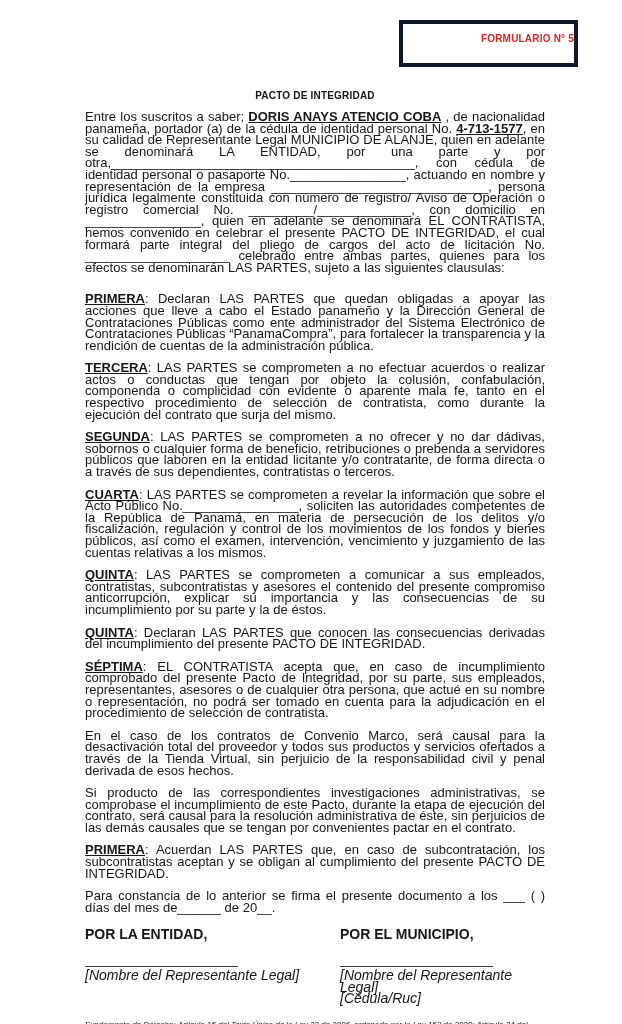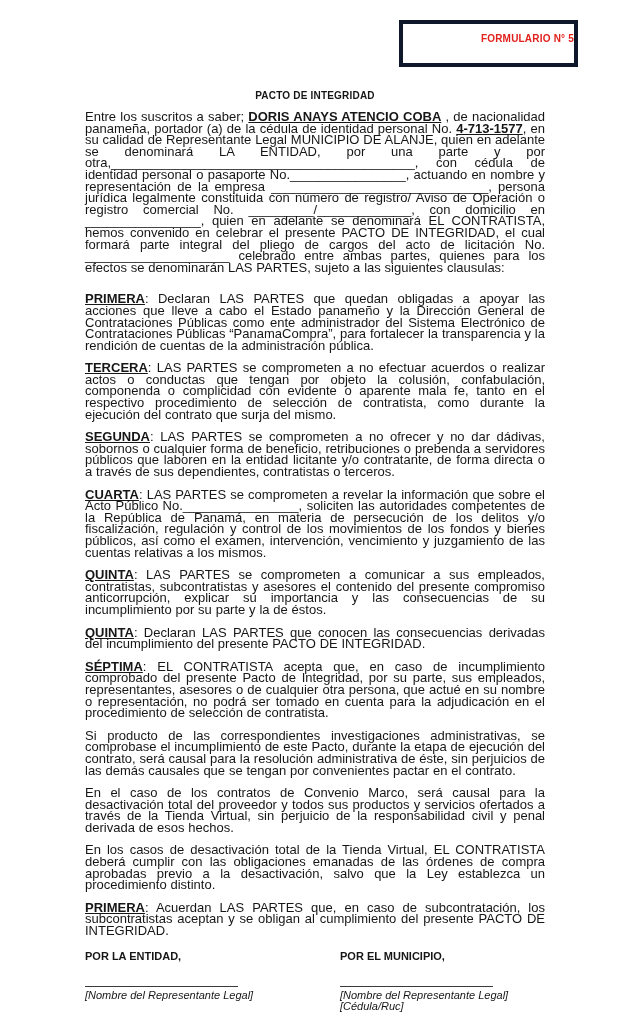--- a/index.html
+++ b/index.html
@@ -56,21 +56,21 @@
   }
   .paragraphs p.space-after {
     margin-bottom: 20px;
   }
   .b { font-weight: bold; }
   .u { text-decoration: underline; }
   .signatures {
     display: grid;
     grid-template-columns: 255px 205px;
     margin-top: 13px;
-    font-size: 11px;
+    font-size: 14px;
   }
   .sig-heading {
     font-weight: bold;
     margin-bottom: 24px;
   }
   .sig-line {
     width: 153px;
     border-top: 1px solid #3a3a3a;
     margin-bottom: 3px;
   }
@@ -101,24 +101,24 @@
 
     <div class="paragraphs" id="paragraphs">
         <p class="para space-after"><span>Entre los suscritos a saber; </span><span class="b u">DORIS ANAYS ATENCIO COBA</span><span> , de nacionalidad panameña, portador (a) de la cédula de identidad personal No. </span><span class="b u">4-713-1577</span><span>, en su calidad de Representante Legal MUNICIPIO DE ALANJE, quien en adelante se denominará LA ENTIDAD, por una parte y por otra,__________________________________________, con cédula de identidad personal o pasaporte No.________________, actuando en nombre y representación de la empresa ______________________________, persona jurídica legalmente constituida con número de registro/ Aviso de Operación o registro comercial No. _________/_____________, con domicilio en ________________, quien en adelante se denominará EL CONTRATISTA, hemos convenido en celebrar el presente PACTO DE INTEGRIDAD, el cual formará parte integral del pliego de cargos del acto de licitación No. ____________________ celebrado entre ambas partes, quienes para los efectos se denominarán LAS PARTES, sujeto a las siguientes clausulas:</span></p>
         <p class="para"><span class="b u">PRIMERA</span><span>: Declaran LAS PARTES que quedan obligadas a apoyar las acciones que lleve a cabo el Estado panameño y la Dirección General de Contrataciones Públicas como ente administrador del Sistema Electrónico de Contrataciones Públicas “PanamaCompra”, para fortalecer la transparencia y la rendición de cuentas de la administración pública.</span></p>
         <p class="para"><span class="b u">TERCERA</span><span>: LAS PARTES se comprometen a no efectuar acuerdos o realizar actos o conductas que tengan por objeto la colusión, confabulación, componenda o complicidad con evidente o aparente mala fe, tanto en el respectivo procedimiento de selección de contratista, como durante la ejecución del contrato que surja del mismo.</span></p>
         <p class="para"><span class="b u">SEGUNDA</span><span>: LAS PARTES se comprometen a no ofrecer y no dar dádivas, sobornos o cualquier forma de beneficio, retribuciones o prebenda a servidores públicos que laboren en la entidad licitante y/o contratante, de forma directa o a través de sus dependientes, contratistas o terceros.</span></p>
         <p class="para"><span class="b u">CUARTA</span><span>: LAS PARTES se comprometen a revelar la información que sobre el Acto Público No.________________, soliciten las autoridades competentes de la República de Panamá, en materia de persecución de los delitos y/o fiscalización, regulación y control de los movimientos de los fondos y bienes públicos, así como el examen, intervención, vencimiento y juzgamiento de las cuentas relativas a los mismos.</span></p>
         <p class="para"><span class="b u">QUINTA</span><span>: LAS PARTES se comprometen a comunicar a sus empleados, contratistas, subcontratistas y asesores el contenido del presente compromiso anticorrupción, explicar su importancia y las consecuencias de su incumplimiento por su parte y la de éstos.</span></p>
         <p class="para"><span class="b u">QUINTA</span><span>: Declaran LAS PARTES que conocen las consecuencias derivadas del incumplimiento del presente PACTO DE INTEGRIDAD.</span></p>
         <p class="para"><span class="b u">SÉPTIMA</span><span>: EL CONTRATISTA acepta que, en caso de incumplimiento comprobado del presente Pacto de Integridad, por su parte, sus empleados, representantes, asesores o de cualquier otra persona, que actué en su nombre o representación, no podrá ser tomado en cuenta para la adjudicación en el procedimiento de selección de contratista.</span></p>
+        <p class="para"><span>En el caso de los contratos de Convenio Marco, será causal para la desactivación total del proveedor y todos sus productos y servicios ofertados a través de la Tienda Virtual, sin perjuicio de la responsabilidad civil y penal derivada de esos hechos.</span></p>
         <p class="para"><span>Si producto de las correspondientes investigaciones administrativas, se comprobase el incumplimiento de este Pacto, durante la etapa de ejecución del contrato, será causal para la resolución administrativa de éste, sin perjuicios de las demás causales que se tengan por convenientes pactar en el contrato.</span></p>
-        <p class="para"><span>En el caso de los contratos de Convenio Marco, será causal para la desactivación total del proveedor y todos sus productos y servicios ofertados a través de la Tienda Virtual, sin perjuicio de la responsabilidad civil y penal derivada de esos hechos.</span></p>
-        <p class="para"><span>En los casos de desactivación total de la Tienda Virtual, EL CONTRATISTA deberá cumplir con las obligaciones emanadas de las órdenes de compra aprobadas previo a la desactivación, salvo que la Ley establezca un procedimiento distinto.</span></p>
         <p class="para"><span class="b u">PRIMERA</span><span>: Acuerdan LAS PARTES que, en caso de subcontratación, los subcontratistas aceptan y se obligan al cumplimiento del presente PACTO DE INTEGRIDAD.</span></p>
+        <p class="para"><span>Para constancia de lo anterior se firma el presente documento a los ___ (  ) días del mes de______ de 20__.</span></p>
       </div>
 
     <div class="signatures">
       <div class="sig-col">
         <div class="sig-heading">POR LA ENTIDAD,</div>
         <div class="sig-line"></div>
         <div class="sig-label">[Nombre del Representante Legal]</div>
       </div>
       <div class="sig-col">
         <div class="sig-heading">POR EL MUNICIPIO,</div>

